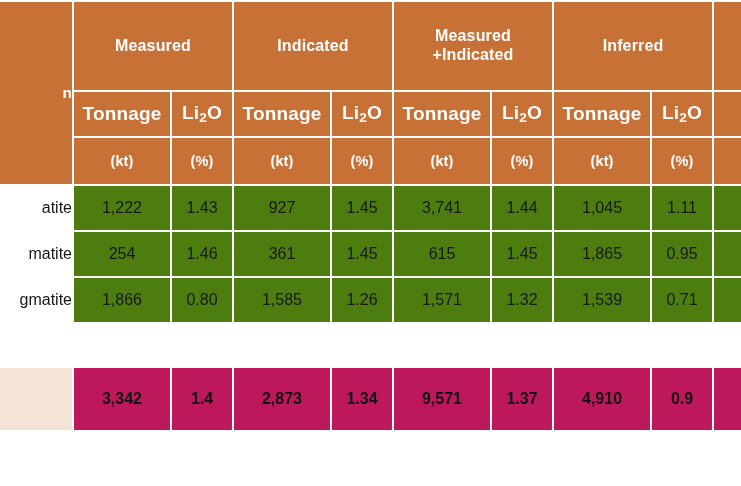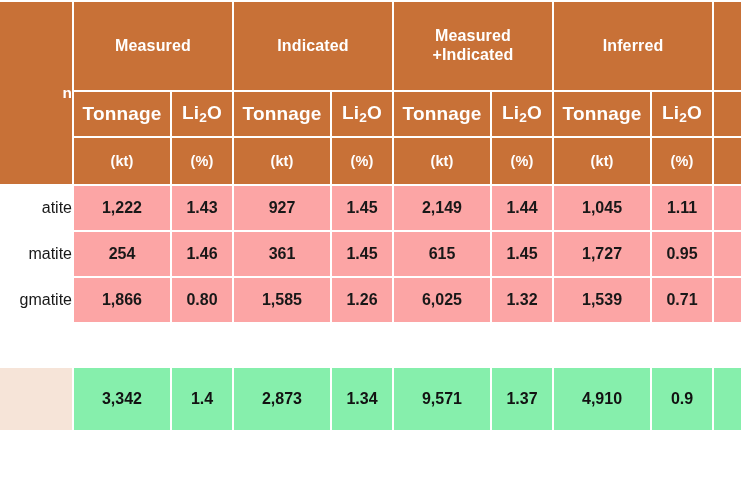--- a/index.html
+++ b/index.html
@@ -51,45 +51,44 @@
   .hdr-left {
     background: #c87137;
     color: #ffffff;
     font-weight: bold;
     text-align: right;
     vertical-align: middle;
     font-size: 15.5px;
   }
   
   .dcell {
-    background: #fca5a5;
+    background: #4d7c0f;
     color: #181818;
     text-align: center;
     vertical-align: middle;
     font-size: 16px;
     height: 44px;
-    font-weight: bold;
   }
   .dname {
     background: #ffffff;
     color: #181818;
     text-align: right;
     vertical-align: middle;
     font-size: 16px;
     padding-right: 6px;
     height: 44px;
     white-space: nowrap;
   }
   .spacer td {
     background: #ffffff;
     height: 42px;
   }
   
   .tcell {
-    background: #86efac;
+    background: #be185d;
     color: #121212;
     font-weight: bold;
     text-align: center;
     vertical-align: middle;
     font-size: 16px;
     height: 62px;
   }
   .tname {
     background: #f6e4d8;
     color: #121212;
@@ -161,45 +160,45 @@
       </tr>
     </thead>
 
     <tbody>
       <tr>
         <td class="dname">atite</td>
         <td class="dcell">1,222</td>
         <td class="dcell">1.43</td>
         <td class="dcell">927</td>
         <td class="dcell">1.45</td>
-        <td class="dcell">2,149</td>
+        <td class="dcell">3,741</td>
         <td class="dcell">1.44</td>
         <td class="dcell">1,045</td>
         <td class="dcell">1.11</td>
         <td class="dcell">3</td>
       </tr>
       <tr>
         <td class="dname">matite</td>
         <td class="dcell">254</td>
         <td class="dcell">1.46</td>
         <td class="dcell">361</td>
         <td class="dcell">1.45</td>
         <td class="dcell">615</td>
         <td class="dcell">1.45</td>
-        <td class="dcell">1,727</td>
+        <td class="dcell">1,865</td>
         <td class="dcell">0.95</td>
         <td class="dcell">1</td>
       </tr>
       <tr>
         <td class="dname">gmatite</td>
         <td class="dcell">1,866</td>
         <td class="dcell">0.80</td>
         <td class="dcell">1,585</td>
         <td class="dcell">1.26</td>
-        <td class="dcell">6,025</td>
+        <td class="dcell">1,571</td>
         <td class="dcell">1.32</td>
         <td class="dcell">1,539</td>
         <td class="dcell">0.71</td>
         <td class="dcell">4</td>
       </tr>
       <tr class="spacer">
         <td></td>
         <td></td>
         <td></td>
         <td></td>

